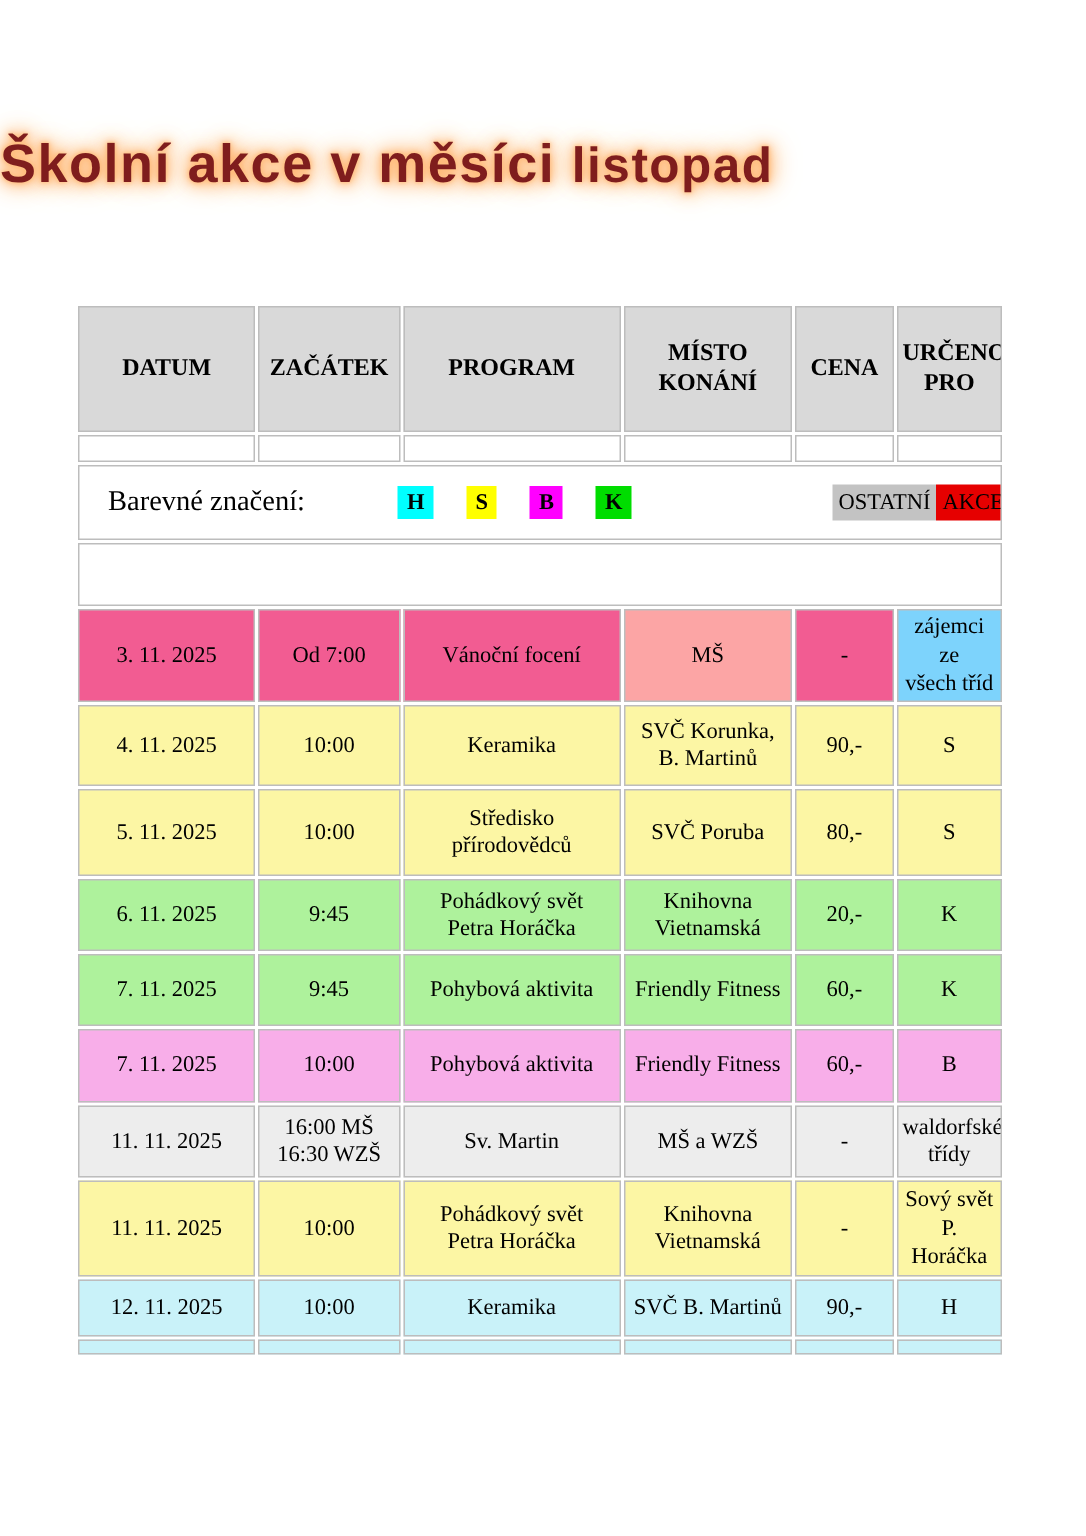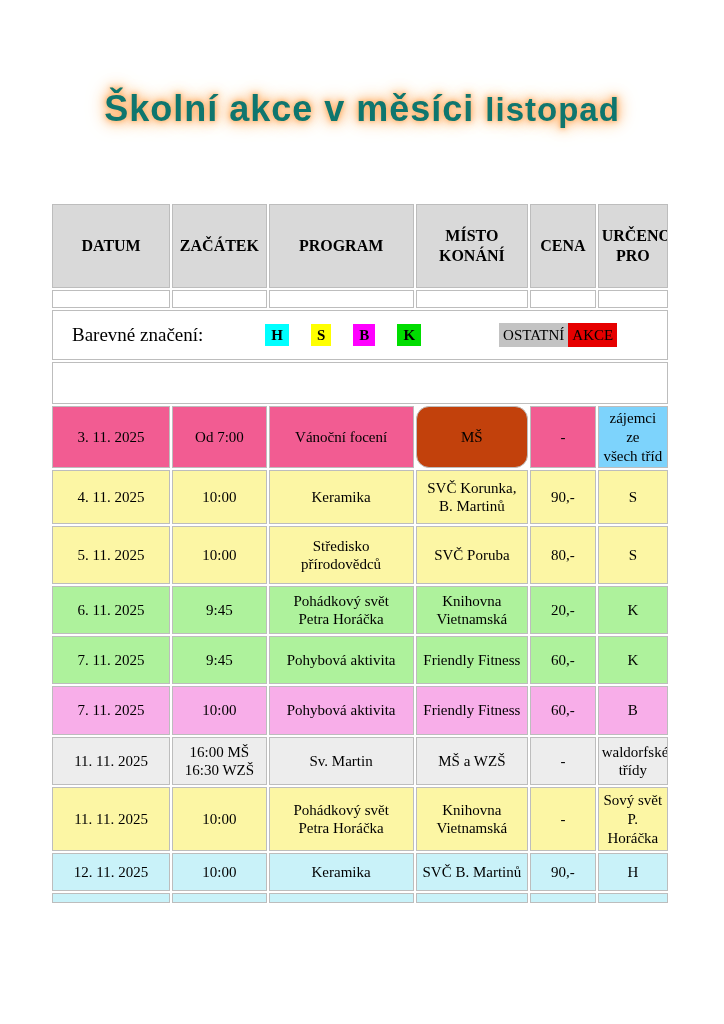--- a/index.html
+++ b/index.html
@@ -8,26 +8,26 @@
     width: 724px;
     height: 1024px;
     background: #ffffff;
     overflow: hidden;
     font-family: "Liberation Serif", serif;
     color: #000000;
   }
   .title {
     margin: 0;
     padding-top: 88px;
-    text-align: center;
+    text-align: left;
     font-family: "Liberation Sans", sans-serif;
     font-weight: bold;
     font-size: 36px;
     letter-spacing: 1px;
-    color: #0f766e;
+    color: #7f1d1d;
     text-shadow:
       0 0 2px #ffc489,
       0 0 5px #ffb26b,
       0 0 10px #ffb26b,
       0 0 16px #ffbf80,
       0 0 22px #ffd0a0;
   }
   .title .accent { font-size: 33px; }
   table.events {
     border-collapse: separate;
@@ -66,21 +66,21 @@
   }
   .hl {
     display: inline-block;
     margin-left: 22px;
     padding: 3px 6px;
     font-weight: bold;
     font-size: 15px;
     line-height: 1.1;
   }
   .hl.first { margin-left: 62px; }
-  .other-group { margin-left: 46px; padding-left: 32px; }
+  .other-group { margin-left: 102px; padding-left: 32px; }
   .other-chip {
     display: inline-block;
     padding: 4px 4px;
     font-size: 15px;
     line-height: 1.1;
   }
 </style>
 </head>
 <body>
 
@@ -125,21 +125,21 @@
               <span class="other-group"><span class="other-chip" style="background: rgb(195, 195, 195);">OSTATNÍ</span><span class="other-chip" style="background: rgb(230, 0, 0);">AKCE</span></span>
             </div></td>
         </tr>
         <tr class="spacer-b">
           <td colspan="6"></td>
         </tr>
         <tr style="height: 52px;">
           <td style="background: rgb(242, 92, 146);">3. 11. 2025</td>
           <td style="background: rgb(242, 92, 146);">Od 7:00</td>
           <td style="background: rgb(242, 92, 146);">Vánoční focení</td>
-          <td style="background: #c2410c; border-radius: 13px;">MŠ</td>
+          <td style="background: #fca5a5;">MŠ</td>
           <td style="background: rgb(242, 92, 146);">-</td>
           <td style="background: #7dd3fc;">zájemci ze
 všech tříd</td>
         </tr>
         <tr style="height: 54px;">
           <td style="background: rgb(252, 246, 164);">4. 11. 2025</td>
           <td style="background: rgb(252, 246, 164);">10:00</td>
           <td style="background: rgb(252, 246, 164);">Keramika</td>
           <td style="background: rgb(252, 246, 164);">SVČ Korunka,
 B. Martinů</td>

